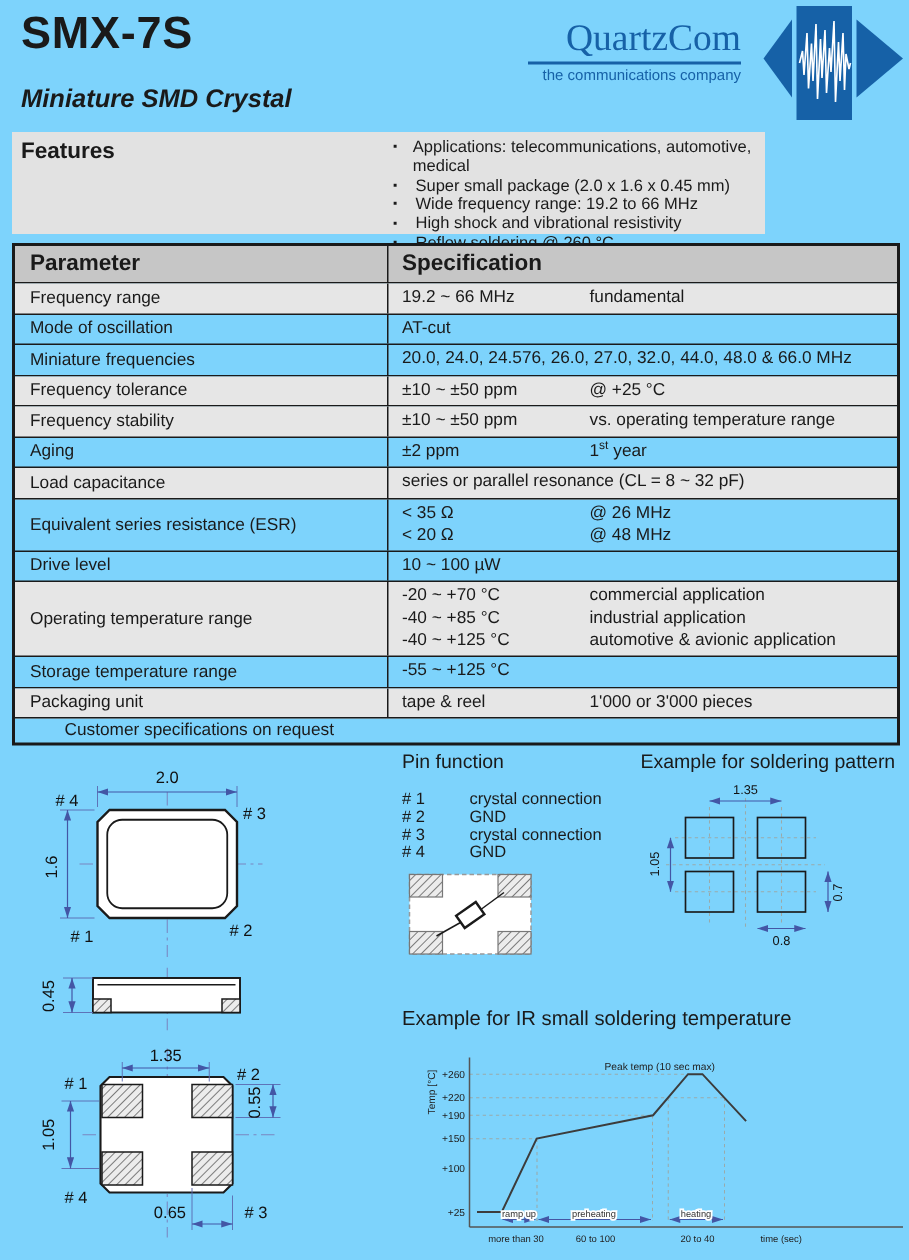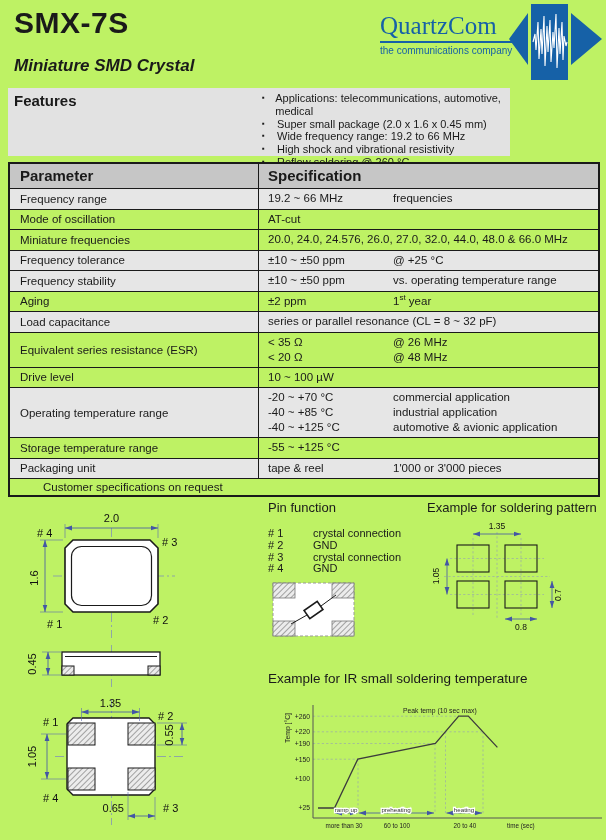--- a/index.html
+++ b/index.html
@@ -1,22 +1,22 @@
 <!DOCTYPE html>
 <html><head>
 <meta charset="utf-8">
 <style>
   html,body{margin:0;padding:0;background:#fff;}
-  .page{position:relative;width:606px;height:840px;background:#bef264;overflow:hidden;
+  .page{position:relative;width:606px;height:840px;background:#7dd3fc;overflow:hidden;
         font-family:"Liberation Sans",sans-serif;color:#1a1a1a;}
   .abs{position:absolute;}
   
   .title{left:14px;top:6px;font-size:30px;font-weight:bold;letter-spacing:.5px;}
   .subtitle{left:14px;top:56px;font-size:17px;font-weight:bold;font-style:italic;}
-  .logo-text{left:380px;top:12px;width:142px;text-align:left;}
+  .logo-text{left:352px;top:12px;width:142px;text-align:right;}
   .logo-name{font-family:"Liberation Serif",serif;font-size:25px;color:#1661a7;
              border-bottom:2px solid #1661a7;padding-bottom:1px;}
   .logo-tag{font-size:10px;color:#1661a7;margin-top:2px;}
   .logo-mark{left:508px;top:4px;}
   
   .features{left:8px;top:88px;width:502px;height:68px;background:#e2e2e2;}
   .features-label{position:absolute;left:6px;top:4px;font-size:15px;font-weight:bold;}
   .features-list{position:absolute;left:254px;top:4px;font-size:11px;line-height:12.8px;}
   .feat-item{display:flex;}
   .feat-item .bullet{width:15px;font-size:8px;line-height:12.8px;}
@@ -125,21 +125,21 @@
     <div class="thead">
       <div class="cell param h">Parameter</div>
       <div class="cell spec h">Specification</div>
     </div>
     <div>
         <div class="trow shaded single">
           <div class="cell param">Frequency range</div>
           <div class="cell spec">
             <div class="spec-line">
               <span class="spec-value">19.2 ~ 66 MHz</span>
-              <span class="spec-note">frequencies</span>
+              <span class="spec-note">fundamental</span>
             </div>
           </div>
         </div>
         <div class="trow single">
           <div class="cell param">Mode of oscillation</div>
           <div class="cell spec">
             <div class="spec-line">
               <span class="spec-value">AT-cut</span>
               <span class="spec-note"></span>
             </div>

